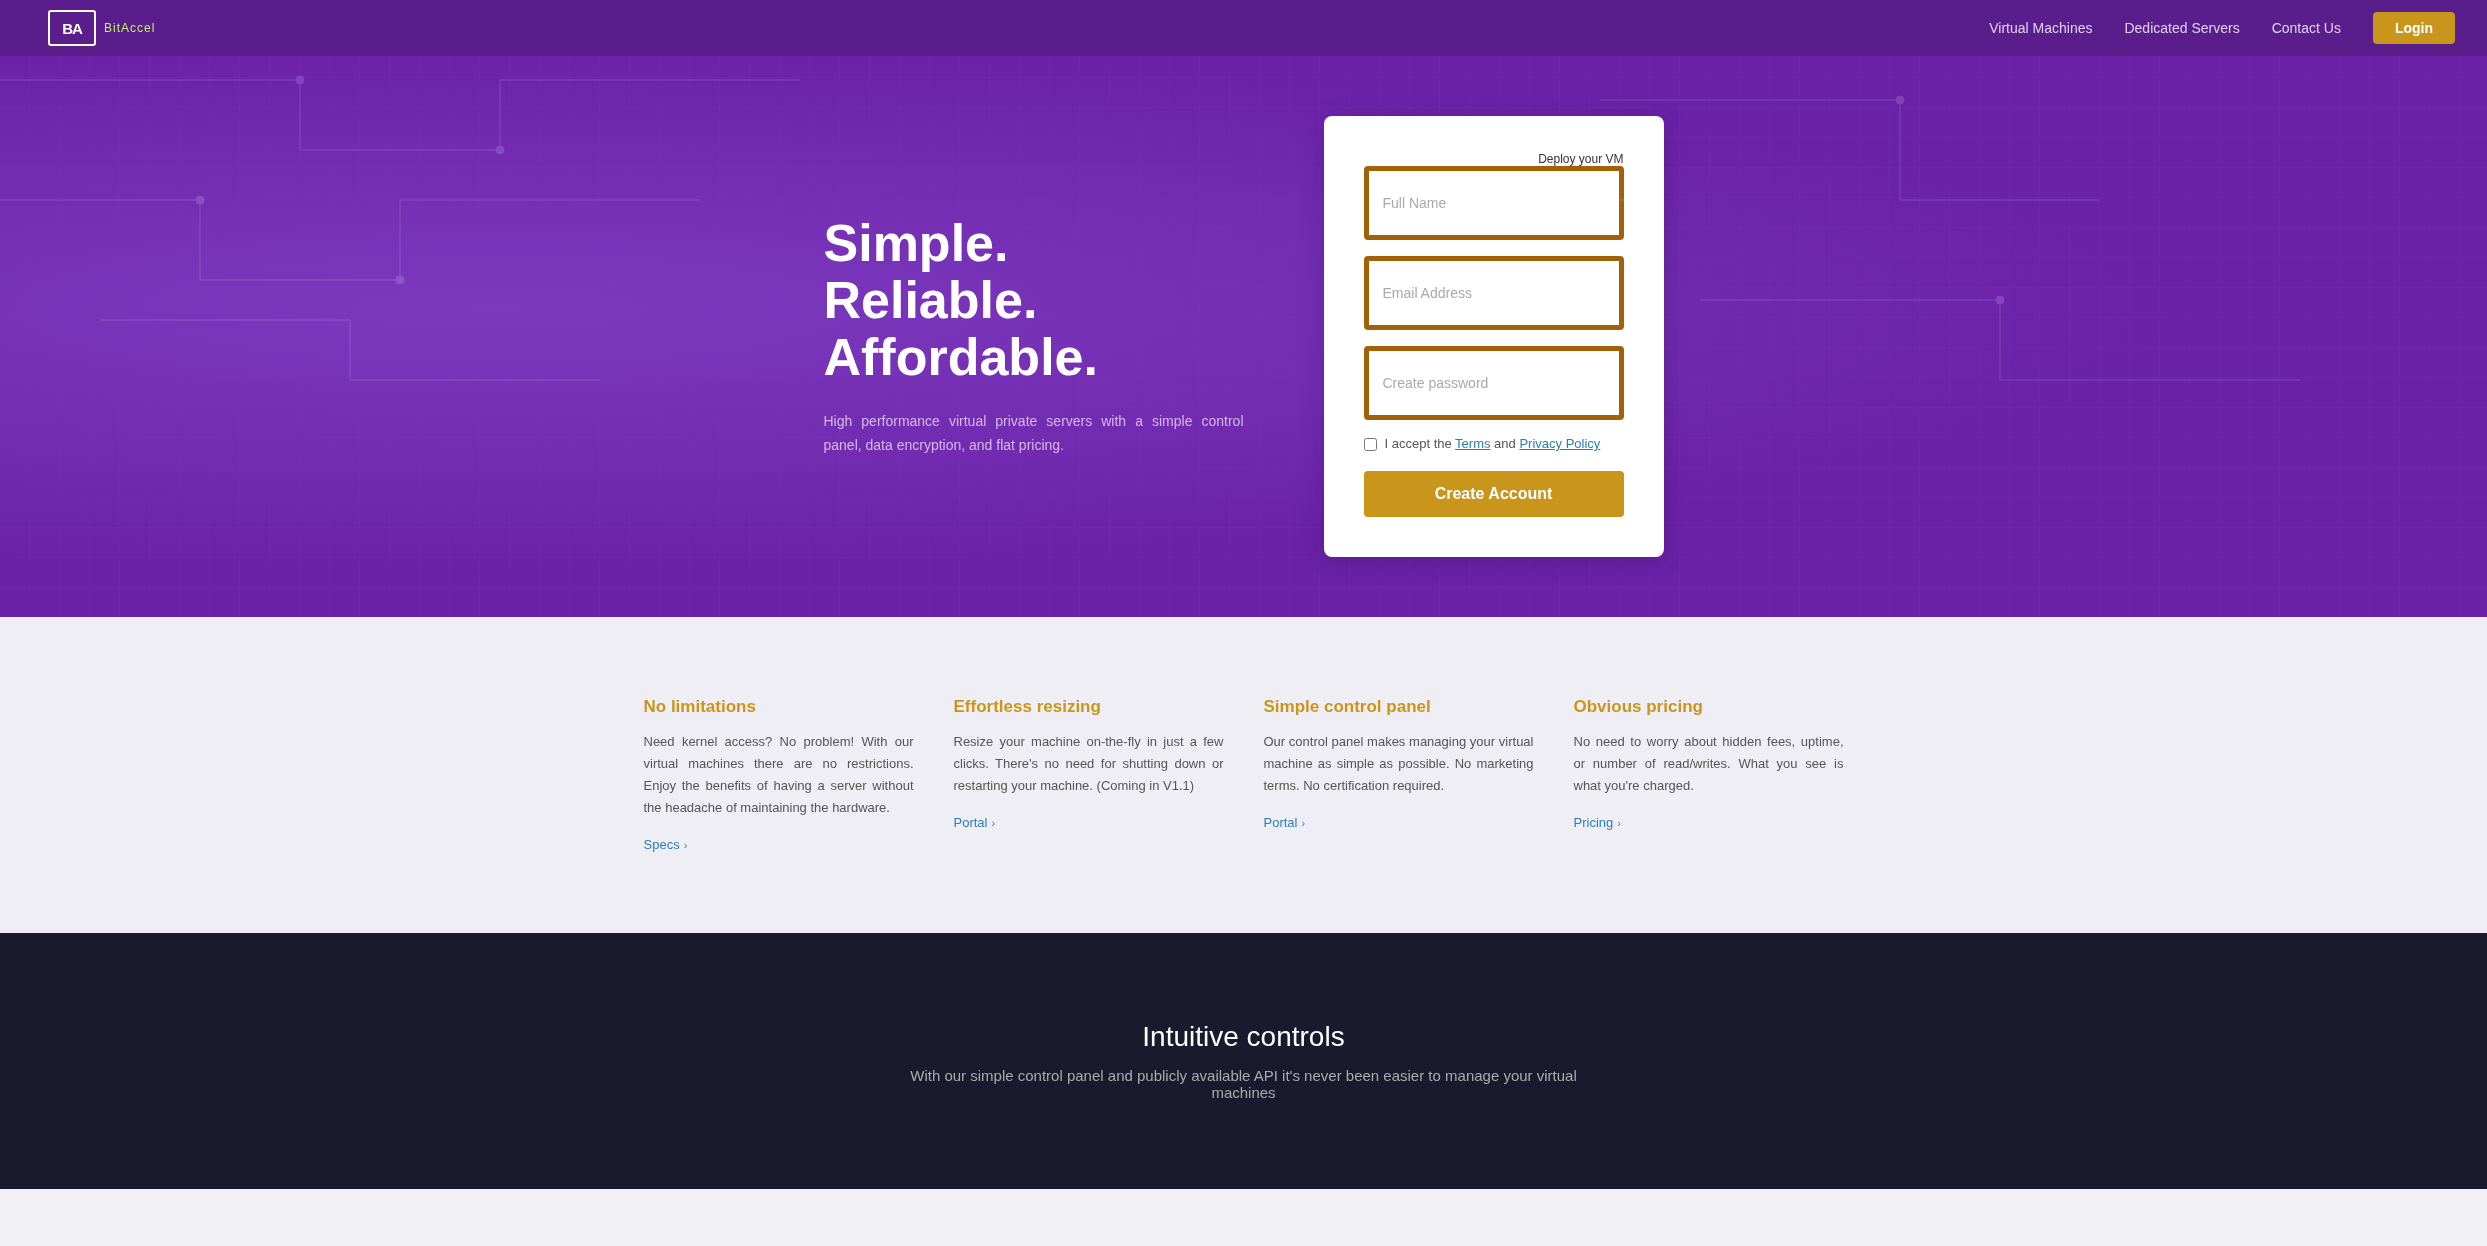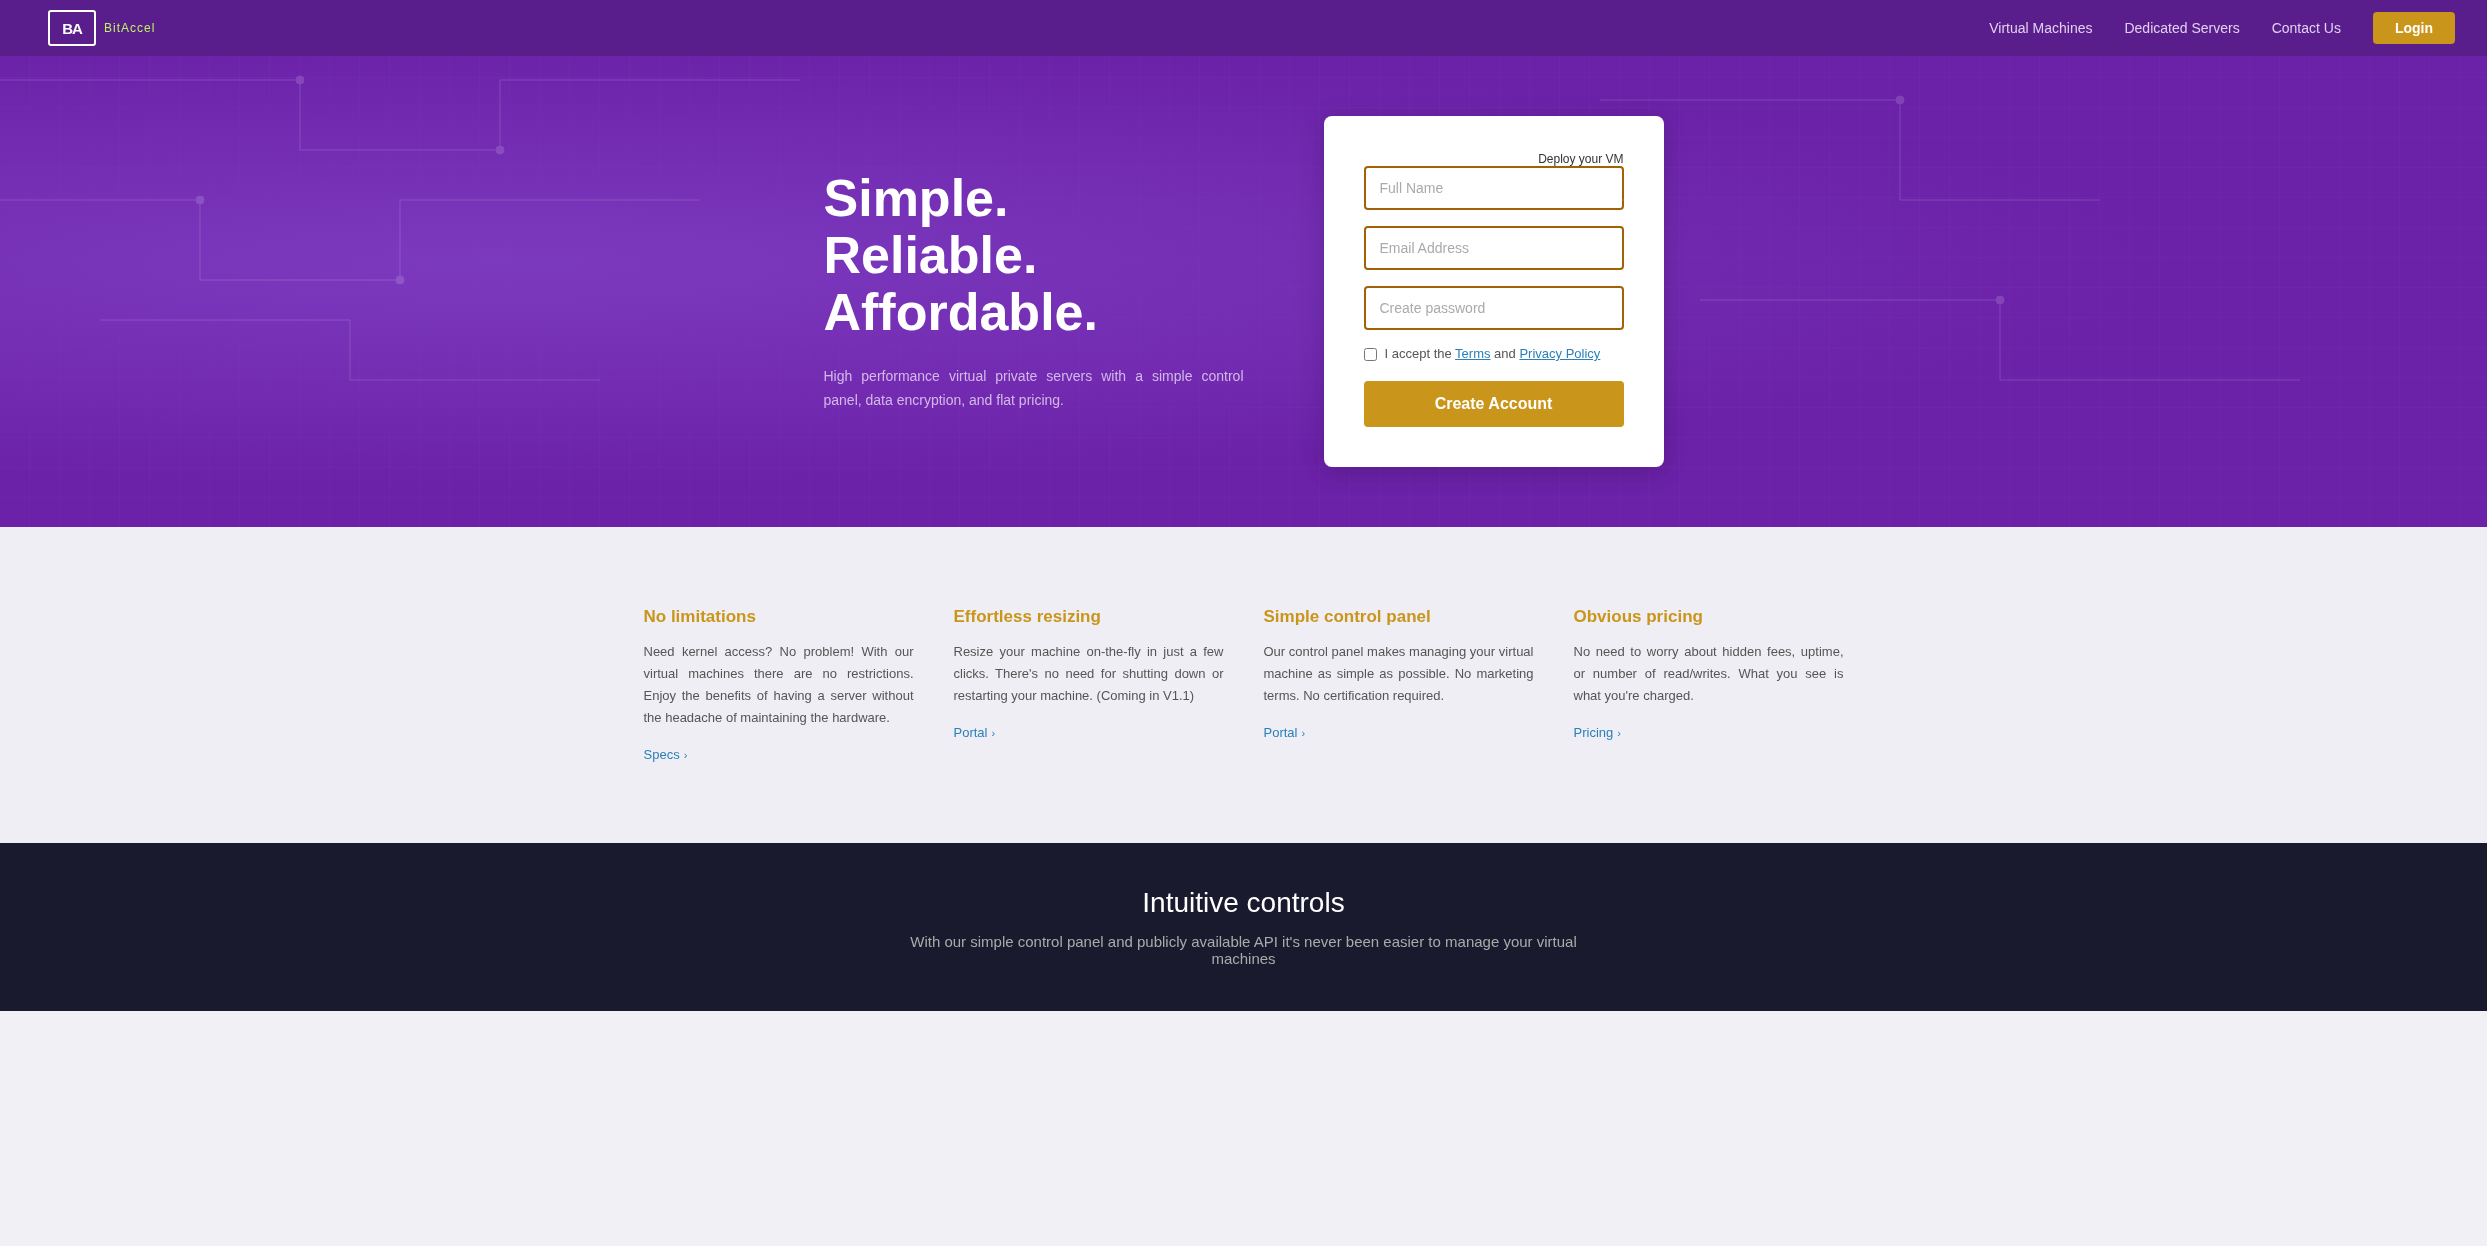--- a/index.html
+++ b/index.html
@@ -66,22 +66,22 @@
       padding: 36px 40px 40px;
       width: 340px; min-width: 320px;
       box-shadow: 0 4px 24px rgba(0,0,0,0.18);
     }
     .deploy-card h2 {
       text-align: right; font-size: 12px; color: #333;
       font-weight: 500;
     }
     .form-group { margin-bottom: 16px; }
     .form-group input {
-      width: 100%; padding: 12px 14px;
-      border: 2px solid #a16207; border-radius: 4px;
+      width: 100%; padding: 24px 14px;
+      border: 5px solid #a16207; border-radius: 4px;
       font-size: 14px; color: #555; outline: none;
     }
     .form-group input::placeholder { color: #aaa; }
     .terms-row {
       display: flex; align-items: center; gap: 8px;
       margin-bottom: 20px; font-size: 13px; color: #555;
     }
     .terms-row input[type="checkbox"] { margin-top: 2px; }
     .terms-link { color: #2980b9; text-decoration: underline; cursor: pointer; }
     .create-btn {
@@ -111,21 +111,21 @@
       margin-bottom: 16px;
     }
     .feature-link {
       color: #2980b9; font-size: 13px; cursor: pointer;
       text-decoration: none; display: inline-flex; align-items: center; gap: 4px;
     }
     .feature-link .chevron { font-size: 11px; }
 
     
     .bottom-dark {
-      background: #1a1a2e; padding: 44px 40px;
+      background: #1a1a2e; padding: 88px 40px;
       text-align: center;
     }
     .bottom-dark h2 {
       color: #fff; font-size: 28px; font-weight: 500; margin-bottom: 14px;
     }
     .bottom-dark p {
       color: #aaa; font-size: 15px; max-width: 700px; margin: 0 auto;
     }
 
     

